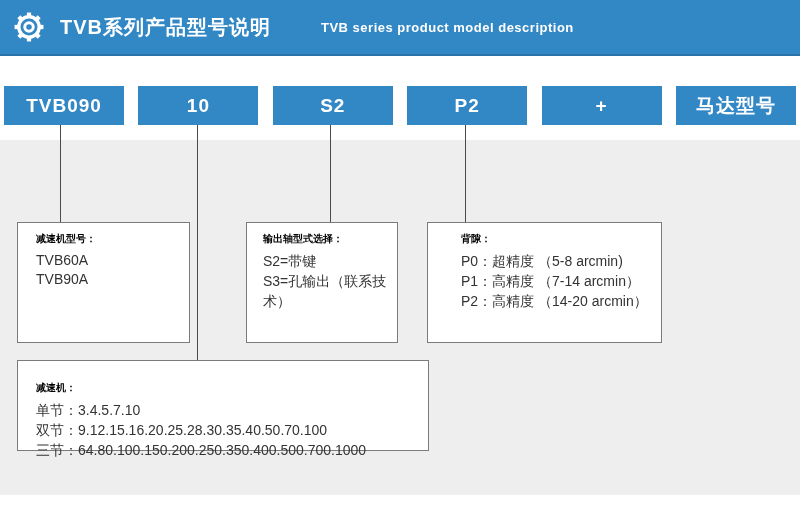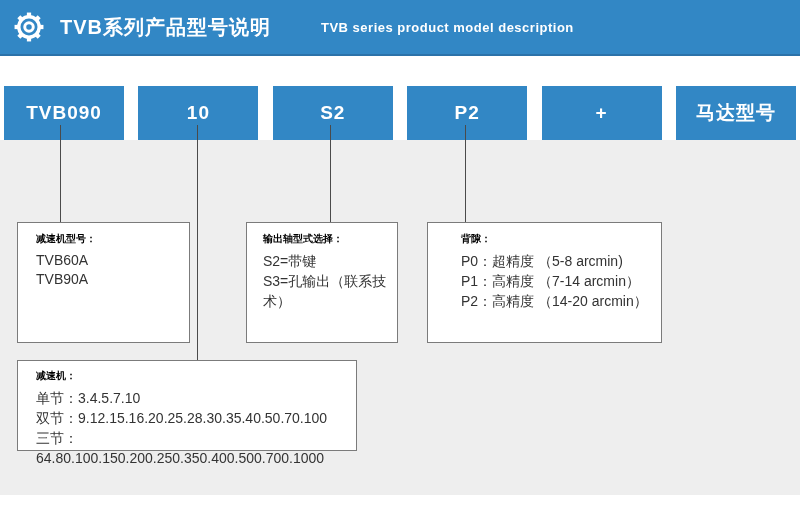--- a/index.html
+++ b/index.html
@@ -16,42 +16,42 @@
   }
   .gear-wrap { width:38px; height:38px; display:flex; align-items:center; justify-content:center; }
   .title-zh { color:#fff; font-weight:bold; font-size:20px; margin-left:12px; letter-spacing:1px; }
   .title-en { color:#ffffff; font-weight:bold; font-size:13px; margin-left:50px; letter-spacing:0.5px; }
   
   .segments {
     position:absolute; top:86px; left:0; width:800px; height:39px;
     display:flex; justify-content:space-between; box-sizing:border-box; padding:0 4px;
   }
   .segment {
-    width:120px; height:54px; background:#3287C5; color:#fff;
+    width:120px; height:39px; background:#3287C5; color:#fff;
     font-weight:bold; font-size:19px; letter-spacing:1px;
     display:flex; align-items:center; justify-content:center;
   }
   
   .panel { position:absolute; top:140px; left:0; width:800px; height:355px; background:#EEEEEE; }
   
   .connector { position:absolute; width:1px; background:#4a4a4a; }
   .c1 { left:60px;  top:125px; height:97px;  }
   .c2 { left:197px; top:125px; height:235px; }
   .c3 { left:330px; top:125px; height:97px;  }
   .c4 { left:465px; top:125px; height:97px;  }
   
   .callout {
     position:absolute; background:#fff; border:1.5px solid #7b7b7b;
     box-sizing:border-box; color:#333; font-size:14px;
   }
   .callout .title { font-weight:bold; color:#000; font-size:10px; margin-bottom:5px; }
   .b1 { left:17px;  top:222px; width:173px; height:121px; padding:9px 0 0 18px; }
   .b2 { left:246px; top:222px; width:152px; height:121px; padding:9px 0 0 16px; }
   .b3 { left:427px; top:222px; width:235px; height:121px; padding:9px 0 0 33px; }
-  .b4 { left:17px;  top:360px; width:340px; height:91px;  padding:8px 0 0 18px; }
+  .b4 { left:17px;  top:360px; width:412px; height:91px;  padding:20px 0 0 18px; }
   .b1 .cols { display:flex; }
   .b1 .col1 { width:88px; }
   .item { line-height:19px; }
   .b2 .item, .b3 .item, .b4 .item { line-height:20px; }
 </style>
 </head>
 <body>
 
 <div class="header">
   <span class="gear-wrap">

